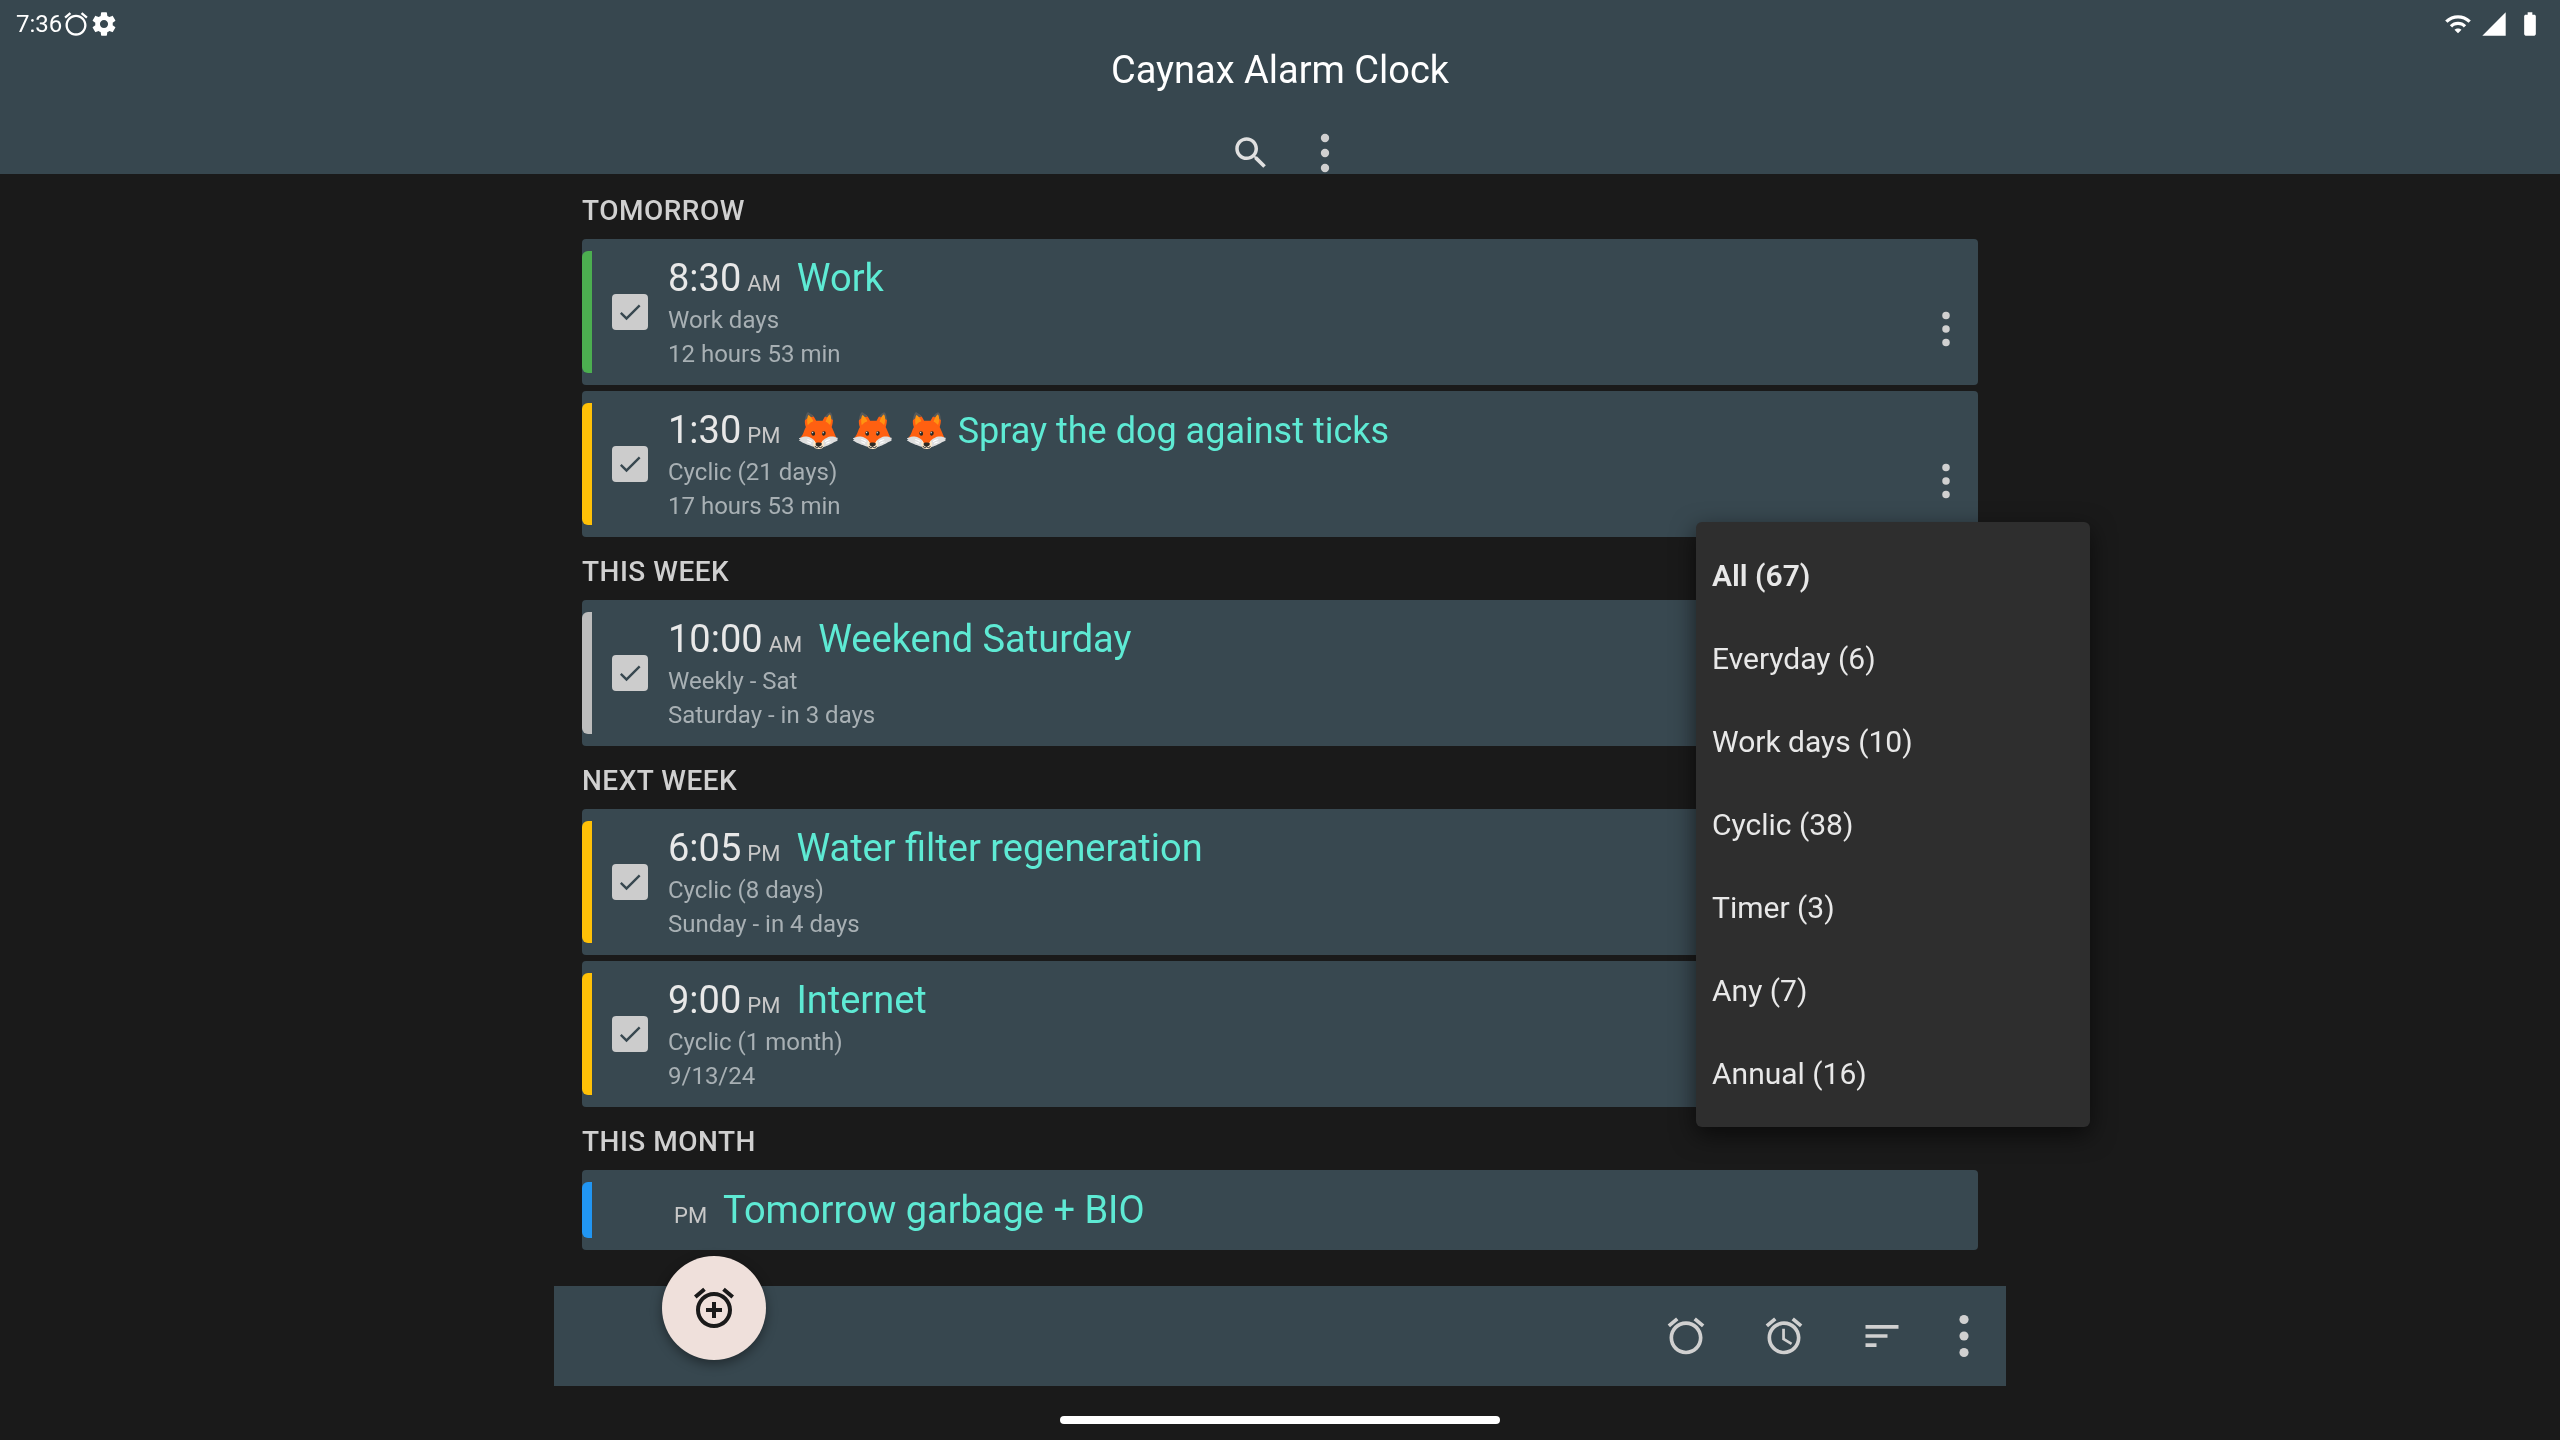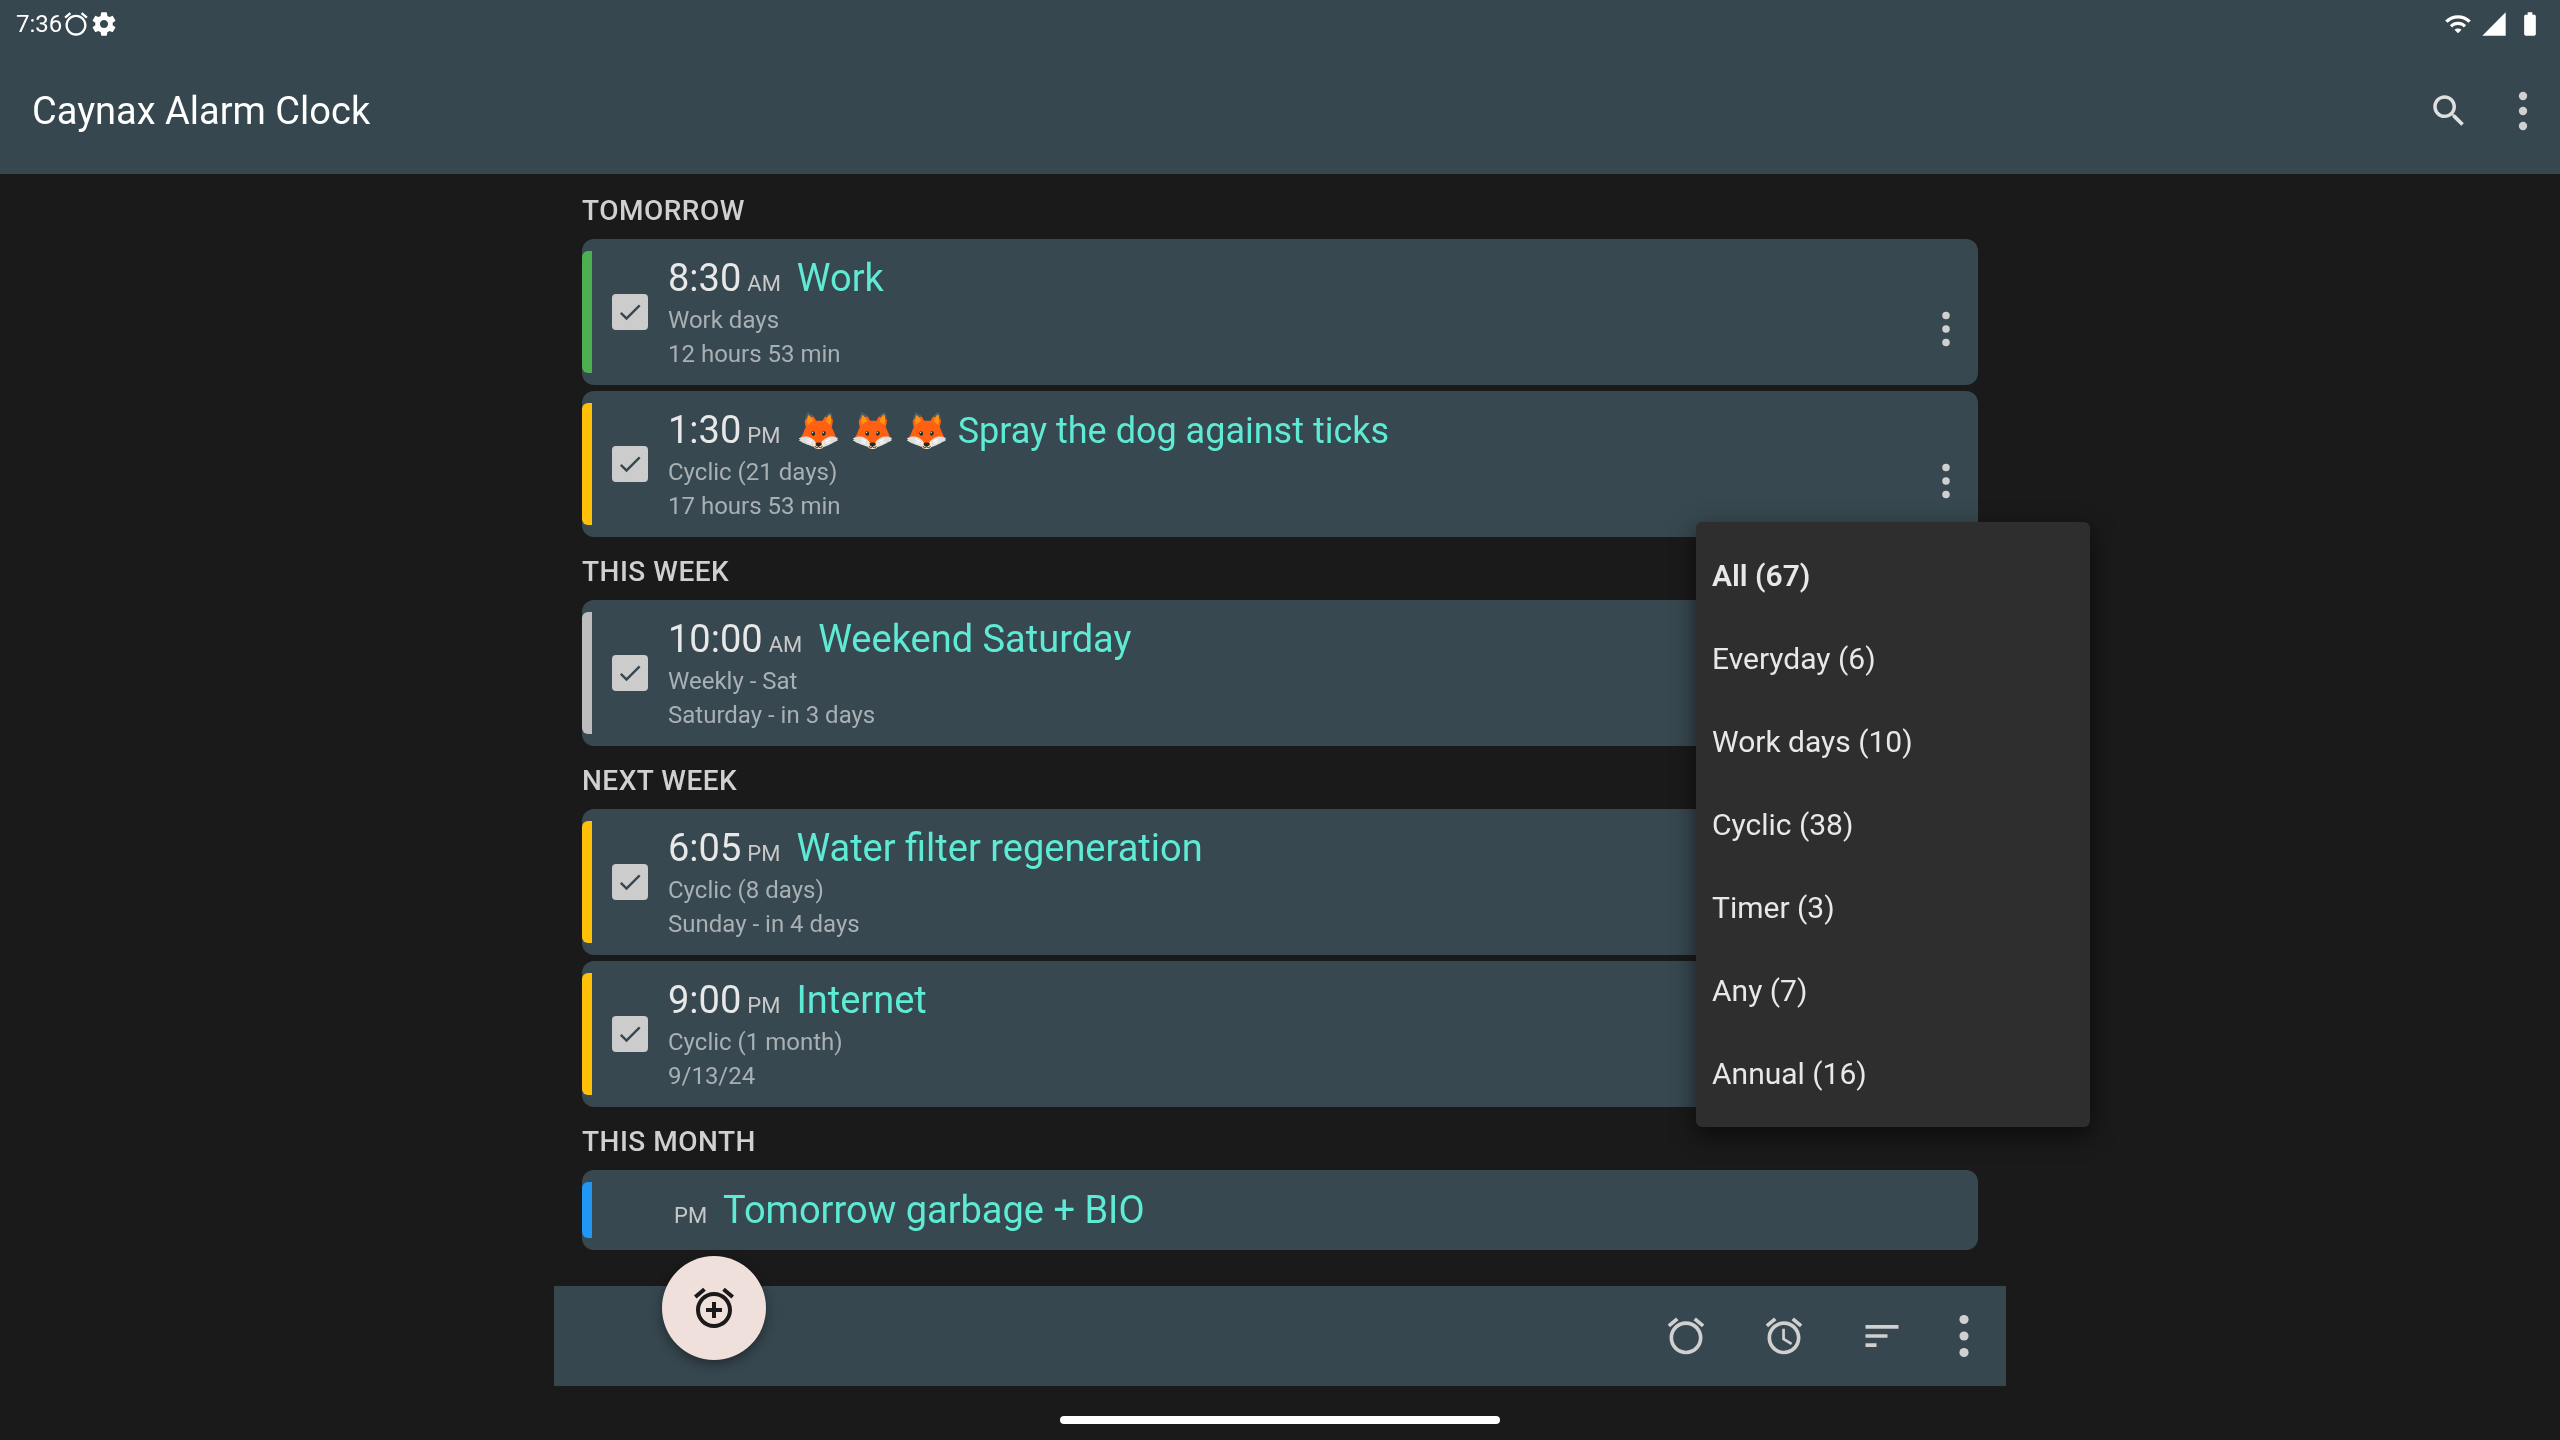--- a/index.html
+++ b/index.html
@@ -24,20 +24,21 @@
   .status-right { display: flex; align-items: center; gap: 8px; }
   .status-time { font-size: 24px; color: #fff; }
   .status-icon { width: 28px; height: 28px; fill: #fff; }
   .app-bar {
     height: 126px;
     background: #37474f;
     display: flex;
     align-items: center;
     padding: 0 32px;
     justify-content: space-between;
+    flex-direction: column;
   }
   .app-title { font-size: 38px; color: #fff; font-weight: 400; }
   .app-bar-actions { display: flex; align-items: center; gap: 48px; }
   .icon-btn { fill: #e0e0e0; cursor: pointer; }
   .content {
     position: absolute;
     top: 174px;
     left: 0;
     right: 0;
     bottom: 0;
@@ -50,21 +51,21 @@
   }
   .section-header {
     font-size: 28px;
     font-weight: 500;
     color: #d0d0d0;
     padding: 12px 0 12px 0;
     letter-spacing: 0.5px;
   }
   .alarm-card {
     background: #384850;
-    border-radius: 12px;
+    border-radius: 4px;
     margin-bottom: 6px;
     display: flex;
     align-items: center;
     padding: 12px 24px 12px 0;
     position: relative;
     min-height: 146px;
   }
   .card-stripe {
     width: 10px;
     border-radius: 6px 0 0 6px;

